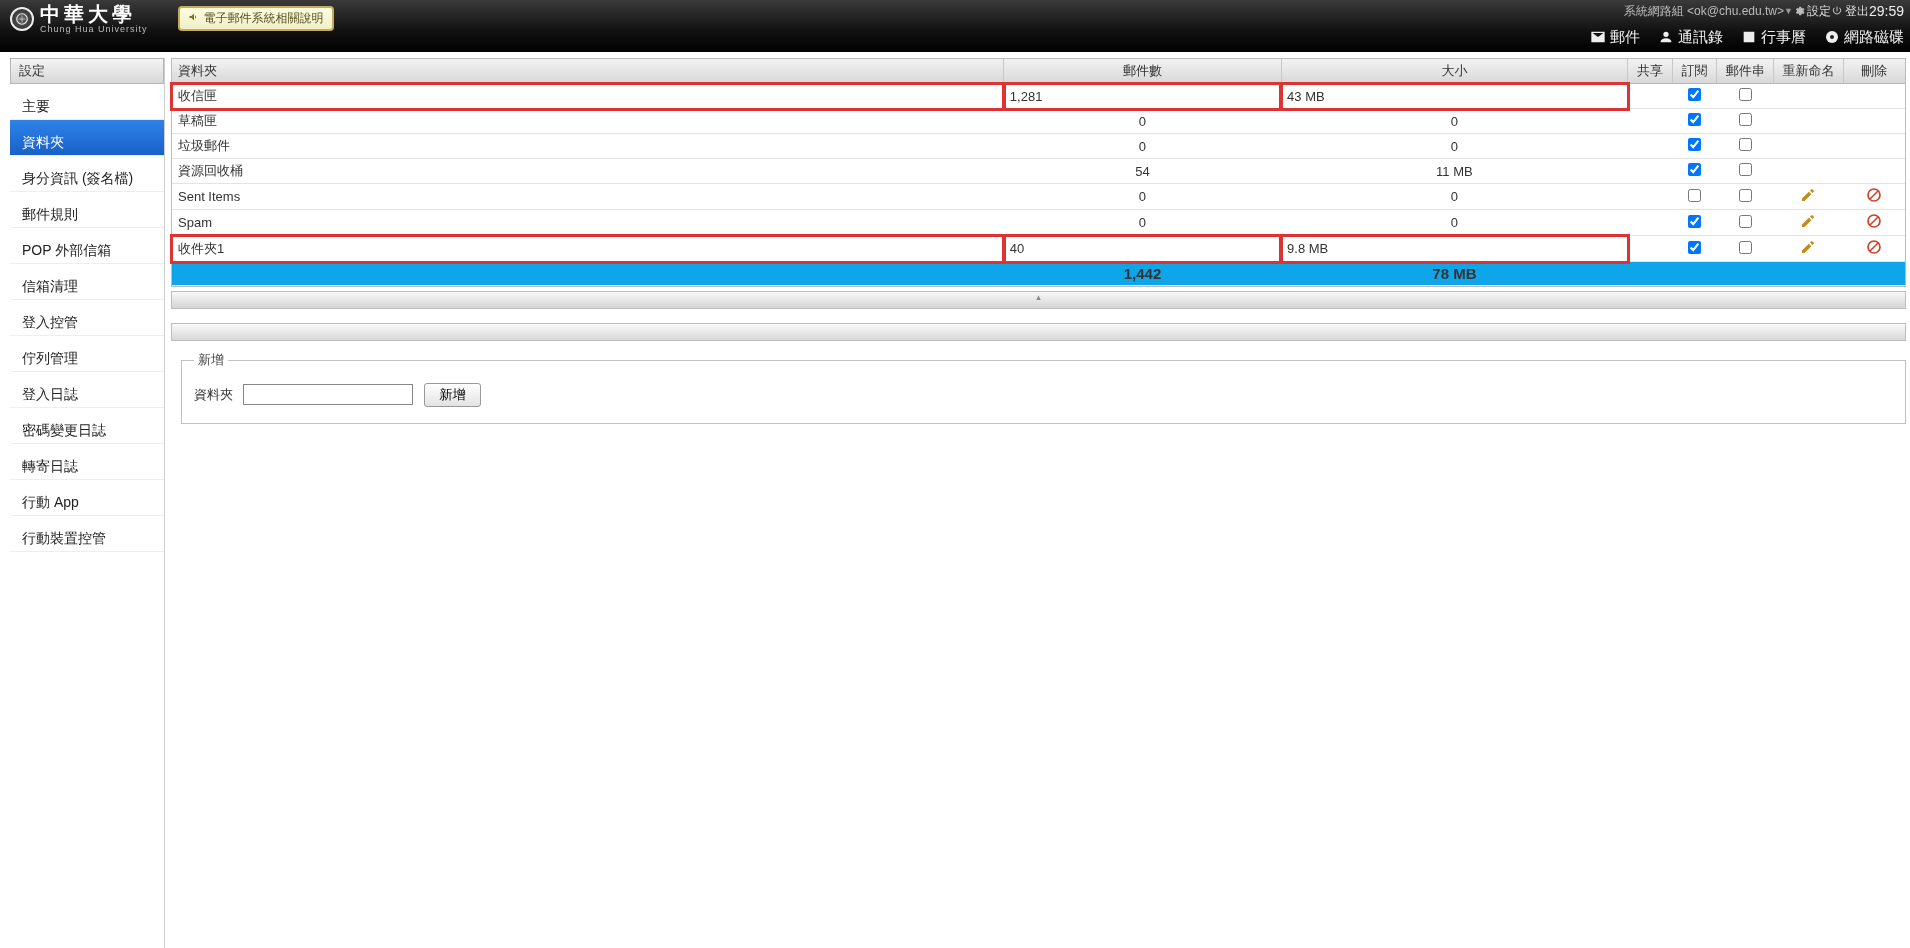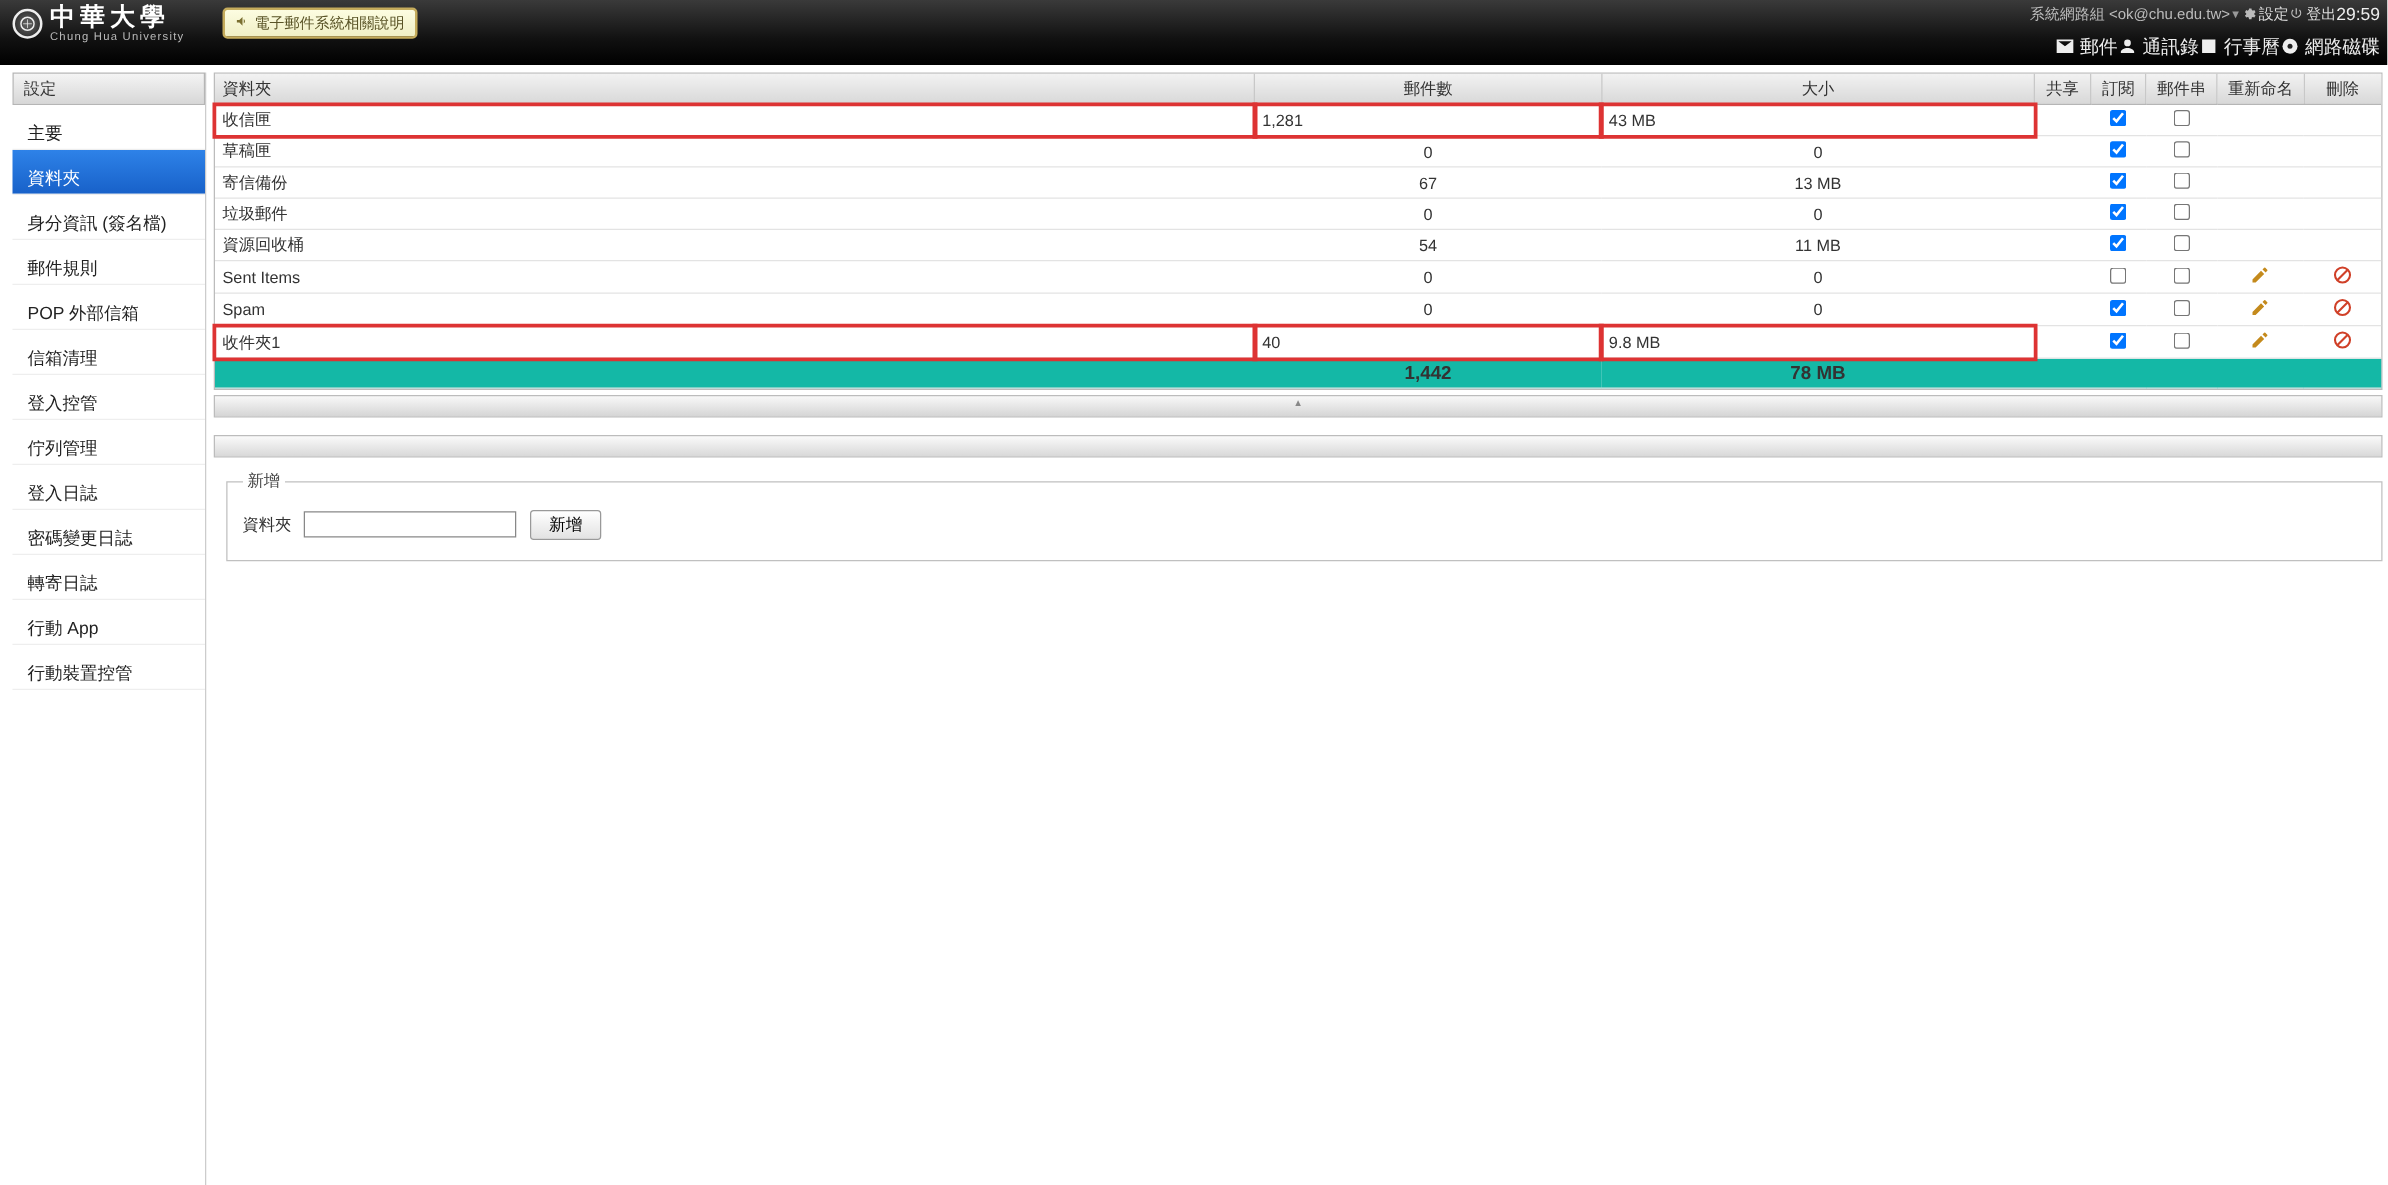--- a/index.html
+++ b/index.html
@@ -69,20 +69,21 @@
     align-items:center;
     gap:0;
     height:22px;
     color:#bbb;
     font-size:12px;
   }
   .topbar-right-row1 .clickable { cursor:pointer; color:#ddd; display:flex; align-items:center; gap:2px;}
   .topbar-right-row2 {
     display:flex;
     align-items:center;
+    gap:18px;
     height:30px;
     text-align:right;
   }
   .nav-item {
     display:flex;
     align-items:center;
     gap:4px;
     color:#eee;
     font-size:15px;
     cursor:pointer;
@@ -153,21 +154,21 @@
   .chk-col{text-align:center; width:36px;}
   .act-col{text-align:center; width:50px;}
   .redbox{ outline:3px solid #d33; outline-offset:-1px;}
   .totals td{
     font-weight:bold;
     font-size:15px;
     text-align:center;
     padding:8px 6px;
     border-top:1px solid #ccc;
     border-bottom:1px solid #ccc;
-    background:#14b8a6;
+    background:#0ea5e9;
   }
   .splitter {
     height:18px;
     background:linear-gradient(#f8f8f8,#d5d5d5);
     border:1px solid #bcbcbc;
     margin-top:4px;
     text-align:center;
     color:#888;
     font-size:9px;
     cursor:row-resize;
@@ -340,30 +341,20 @@
               <td>草稿匣</td>
               <td class="num-col">0</td>
               <td class="num-col">0</td>
               <td class="chk-col"></td>
               <td class="chk-col"><input type="checkbox" checked="" style=""></td>
               <td class="chk-col"><input type="checkbox" style=""></td>
               <td class="act-col"></td>
               <td class="act-col"></td>
             </tr>
             <tr>
-              <td>寄信備份</td>
-              <td class="num-col">67</td>
-              <td class="num-col">13 MB</td>
-              <td class="chk-col"></td>
-              <td class="chk-col"><input type="checkbox" checked="" style=""></td>
-              <td class="chk-col"><input type="checkbox" style=""></td>
-              <td class="act-col"></td>
-              <td class="act-col"></td>
-            </tr>
-            <tr>
               <td>垃圾郵件</td>
               <td class="num-col">0</td>
               <td class="num-col">0</td>
               <td class="chk-col"></td>
               <td class="chk-col"><input type="checkbox" checked="" style=""></td>
               <td class="chk-col"><input type="checkbox" style=""></td>
               <td class="act-col"></td>
               <td class="act-col"></td>
             </tr>
             <tr>

